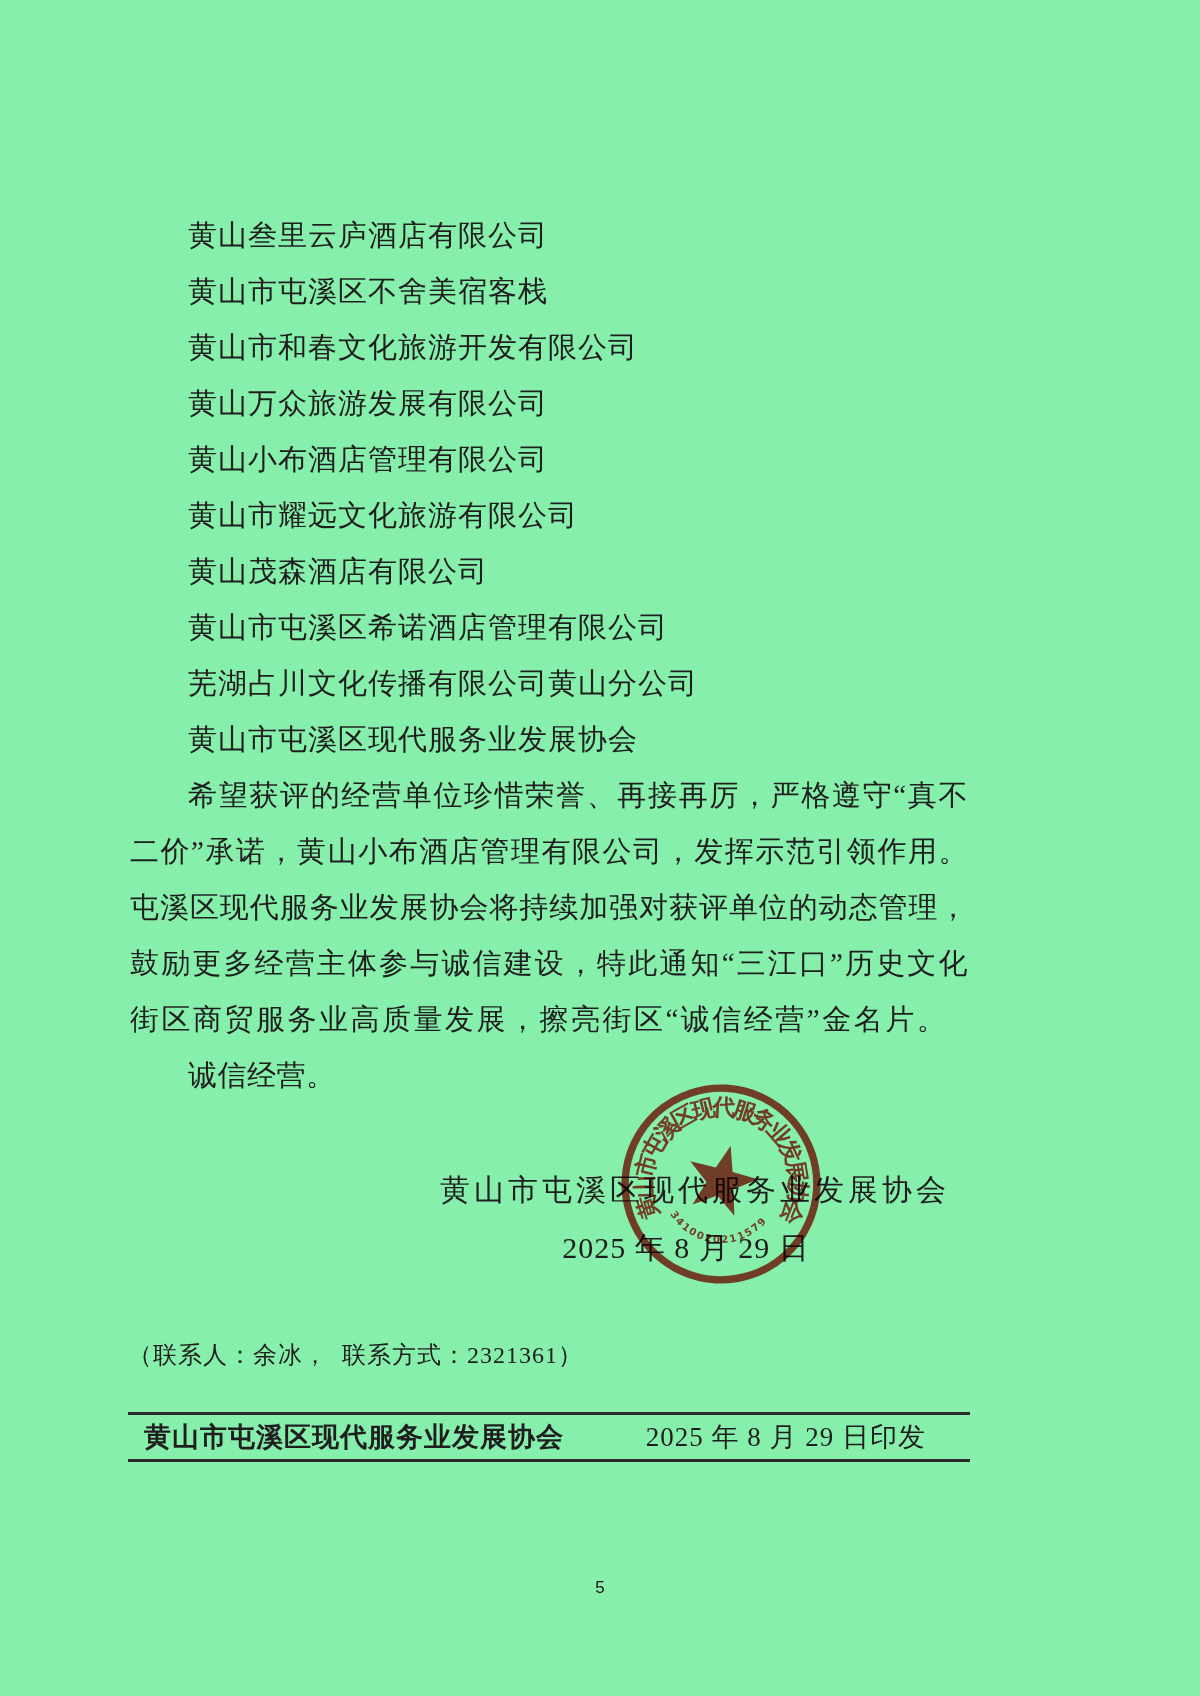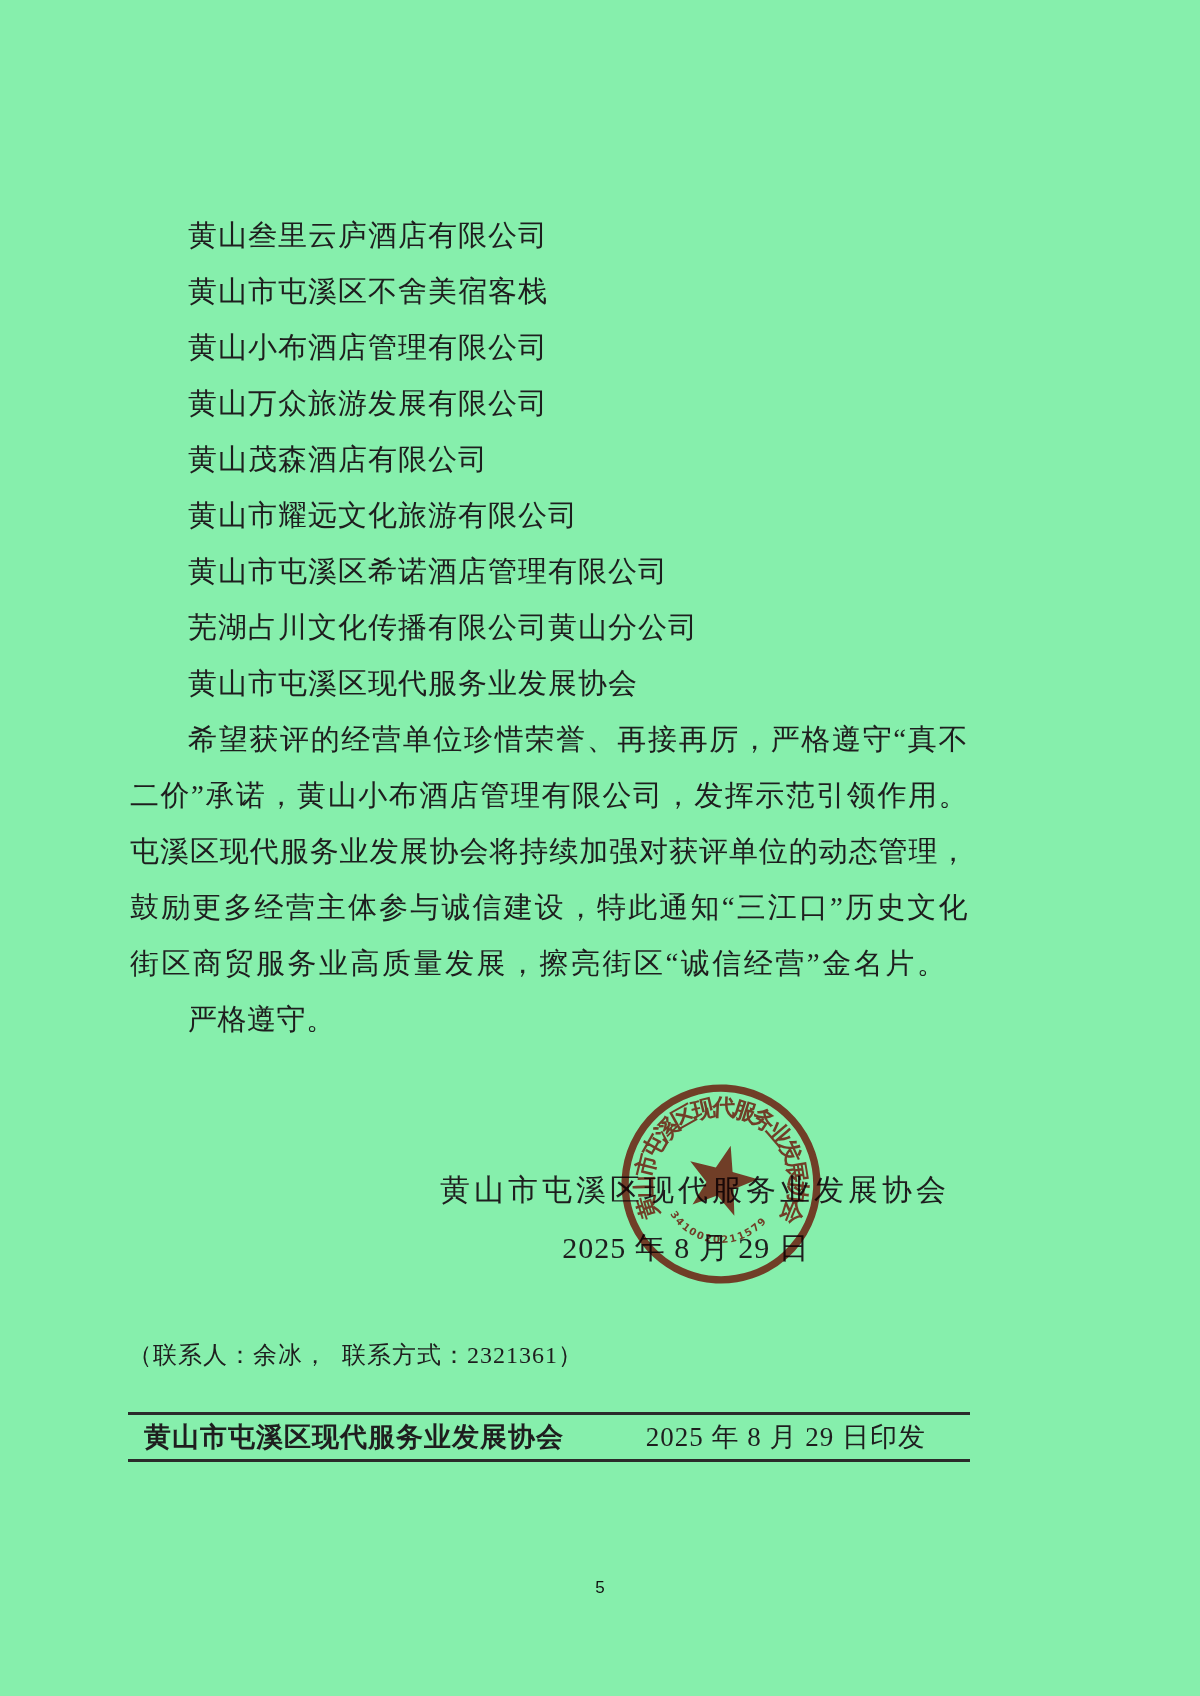--- a/index.html
+++ b/index.html
@@ -69,34 +69,35 @@
   }
 </style>
 </head>
 <body>
 
 <div class="page">
 
   <main class="content">
     <div class="co">黄山叁里云庐酒店有限公司</div>
     <div class="co">黄山市屯溪区不舍美宿客栈</div>
+    <div class="co">黄山市和春文化旅游开发有限公司</div>
+    <div class="co">黄山万众旅游发展有限公司</div>
     <div class="co">黄山小布酒店管理有限公司</div>
-    <div class="co">黄山万众旅游发展有限公司</div>
+    <div class="co">黄山市耀远文化旅游有限公司</div>
     <div class="co">黄山茂森酒店有限公司</div>
-    <div class="co">黄山市耀远文化旅游有限公司</div>
     <div class="co">黄山市屯溪区希诺酒店管理有限公司</div>
     <div class="co">芜湖占川文化传播有限公司黄山分公司</div>
     <div class="co">黄山市屯溪区现代服务业发展协会</div>
 
     <p class="para j indent">希望获评的经营单位珍惜荣誉、再接再厉，严格遵守“真不</p>
     <p class="para j">二价”承诺，黄山小布酒店管理有限公司，发挥示范引领作用。</p>
     <p class="para j">屯溪区现代服务业发展协会将持续加强对获评单位的动态管理，</p>
     <p class="para j">鼓励更多经营主体参与诚信建设，特此通知“三江口”历史文化</p>
     <p class="para wide">街区商贸服务业高质量发展，擦亮街区“诚信经营”金名片。</p>
-    <p class="para indent">严格遵守。</p>
+    <p class="para indent">诚信经营。</p>
   </main>
 
   <div class="sig-org">黄山市屯溪区现代服务业发展协会</div>
   <div class="sig-date">2025 年 8 月 29 日</div>
 
   <div class="seal">
     <svg viewBox="0 0 230 230">
       <defs>
         <path id="ringPath" d="M 50.05 152.5 A 75 75 0 1 1 179.95 152.5" fill="none"></path>
         <path id="numPath" d="M 59.6 147 A 64 64 0 0 0 170.4 147" fill="none"></path>

